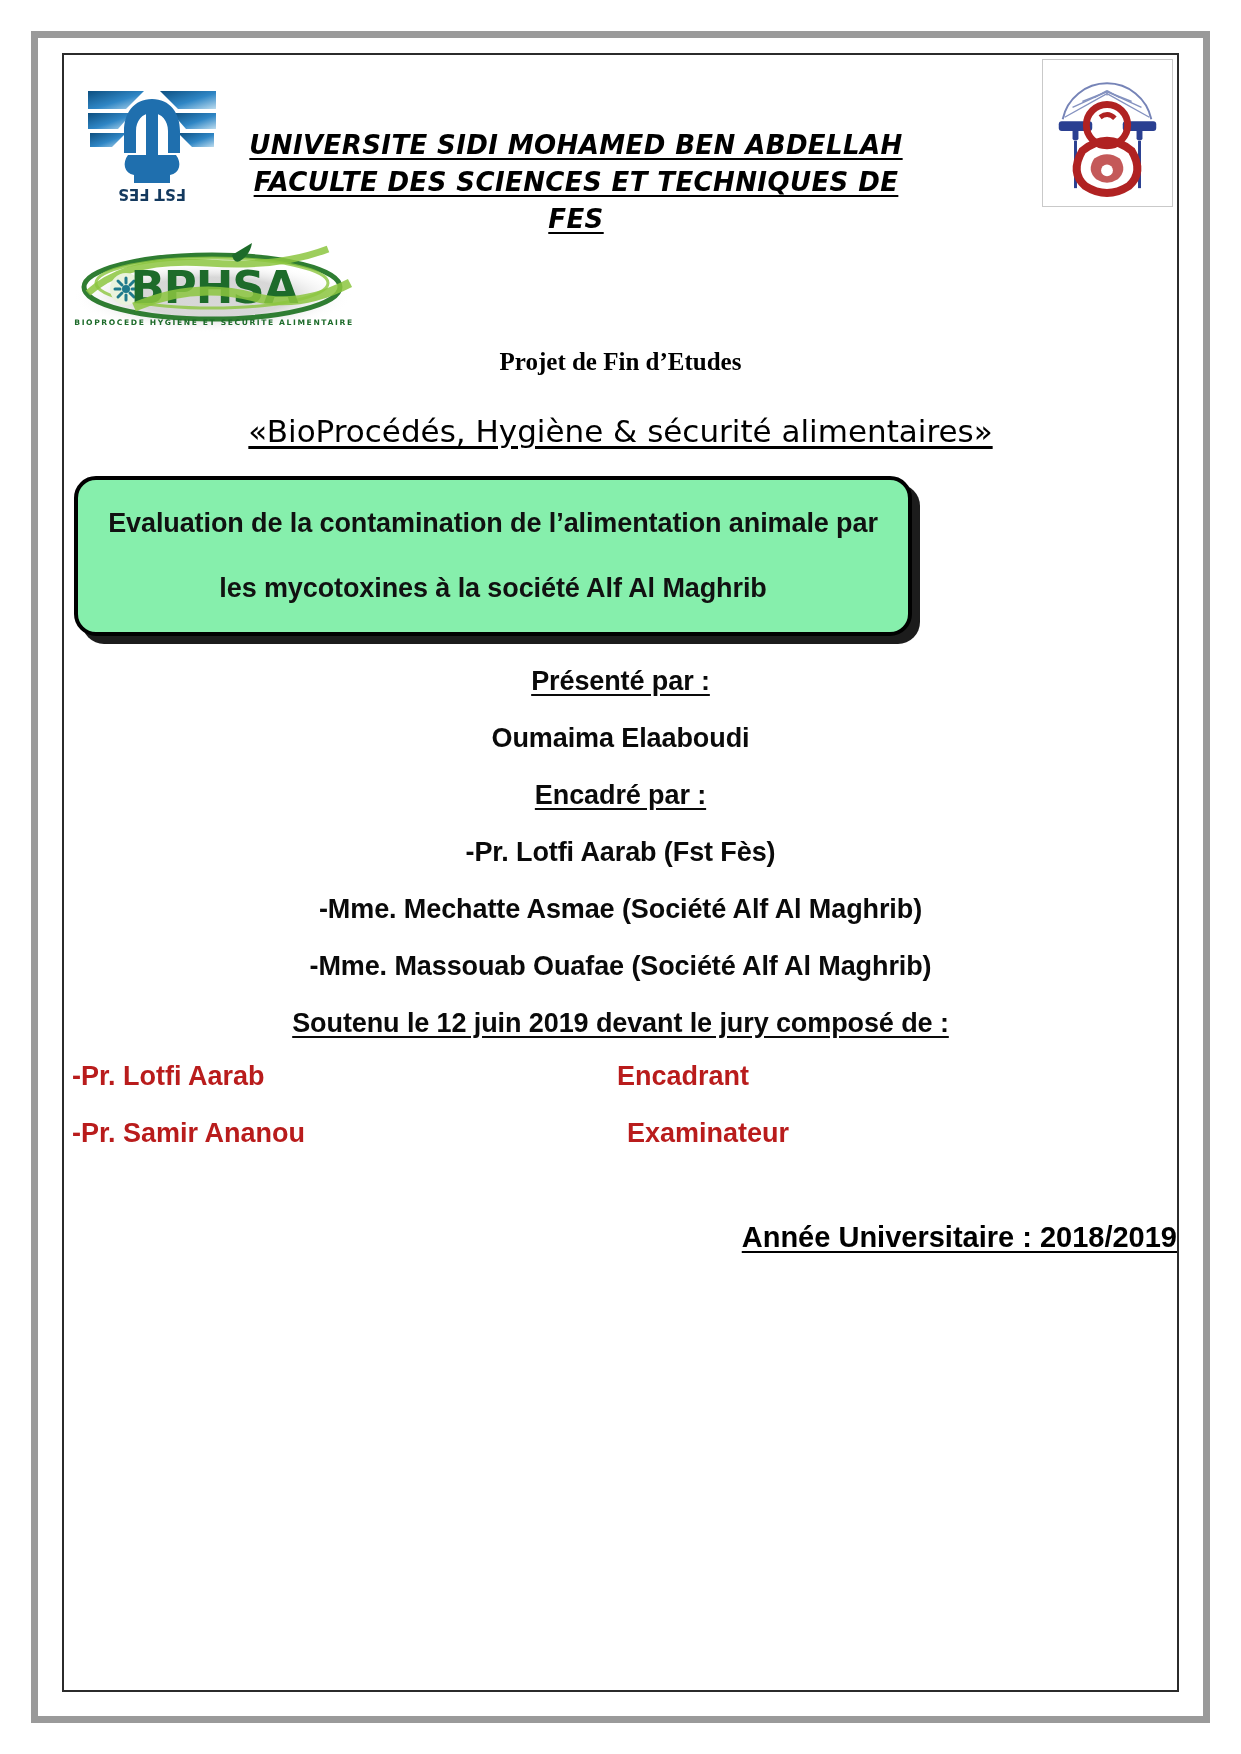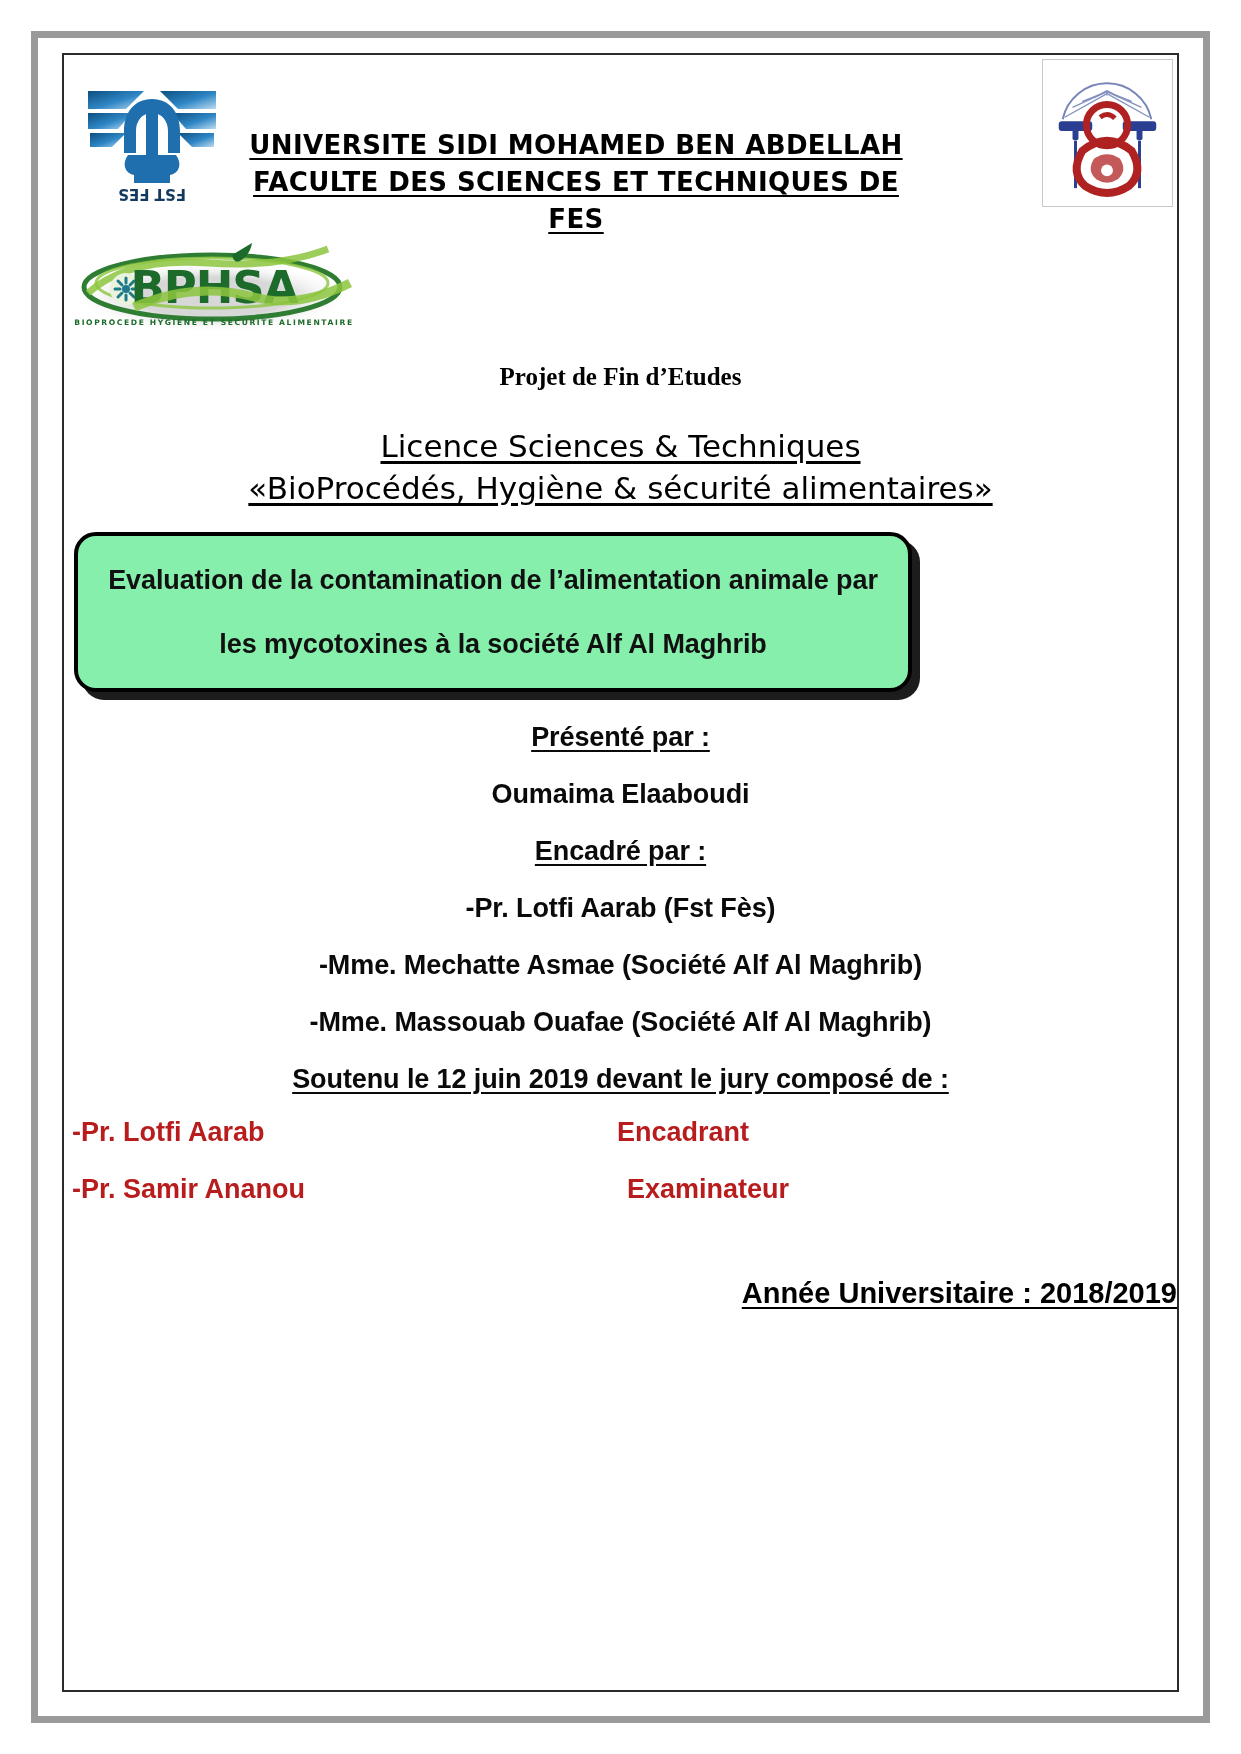--- a/index.html
+++ b/index.html
@@ -84,38 +84,39 @@
     font-size: 26px;
     line-height: 1.42;
     letter-spacing: 0.4px;
   }
   .header-text .line {
     display: block;
   }
   .header-text .u {
     text-decoration: underline;
     text-underline-offset: 4px;
+    font-style: italic;
   }
 
   
   .bphsa-wrap {
     margin-top: 22px;
     text-align: left;
     height: 104px;
   }
   .bphsa {
     display: inline-block;
     position: relative;
     width: 296px;
     height: 100px;
   }
 
   
   .pfe {
-    margin-top: 22px;
+    margin-top: 7px;
     text-align: center;
     font-family: "Liberation Serif", serif;
     font-weight: bold;
     font-size: 25px;
   }
   .licence {
     margin-top: 36px;
     text-align: center;
     font-family: "DejaVu Sans", sans-serif;
     font-size: 31px;
@@ -337,21 +338,20 @@
           <text x="150" y="66" text-anchor="middle" font-family="DejaVu Sans, sans-serif" font-size="45" font-weight="bold" fill="#1d6b2a" letter-spacing="-1">BPHSA</text>
           <path d="M70 70 q60 -26 120 -10 q45 12 96 -14" fill="none" stroke="#8cc63f" stroke-width="9" opacity="0.85"></path>
           <text x="150" y="88" text-anchor="middle" font-family="DejaVu Sans, sans-serif" font-size="7.6" font-weight="bold" fill="#1d6b2a" letter-spacing="1.6">BIOPROCEDE HYGIENE ET SECURITE ALIMENTAIRE</text>
         </svg>
       </div>
     </div>
 
     <div class="pfe">Projet de Fin d’Etudes</div>
 
     <div class="licence">
-      <span class="u">Licence Sciences &amp; Techniques</span>
       <span class="l2"><span class="u">«BioProcédés, Hygiène &amp; sécurité alimentaires»</span></span>
     </div>
 
     <div class="title-box-wrap">
       <div class="title-box-shadow"></div>
       <div class="title-box">
         <div class="tline">Evaluation  de  la contamination de l’alimentation animale par</div>
         <div class="tline">les mycotoxines à la société Alf Al Maghrib</div>
       </div>
     </div>

